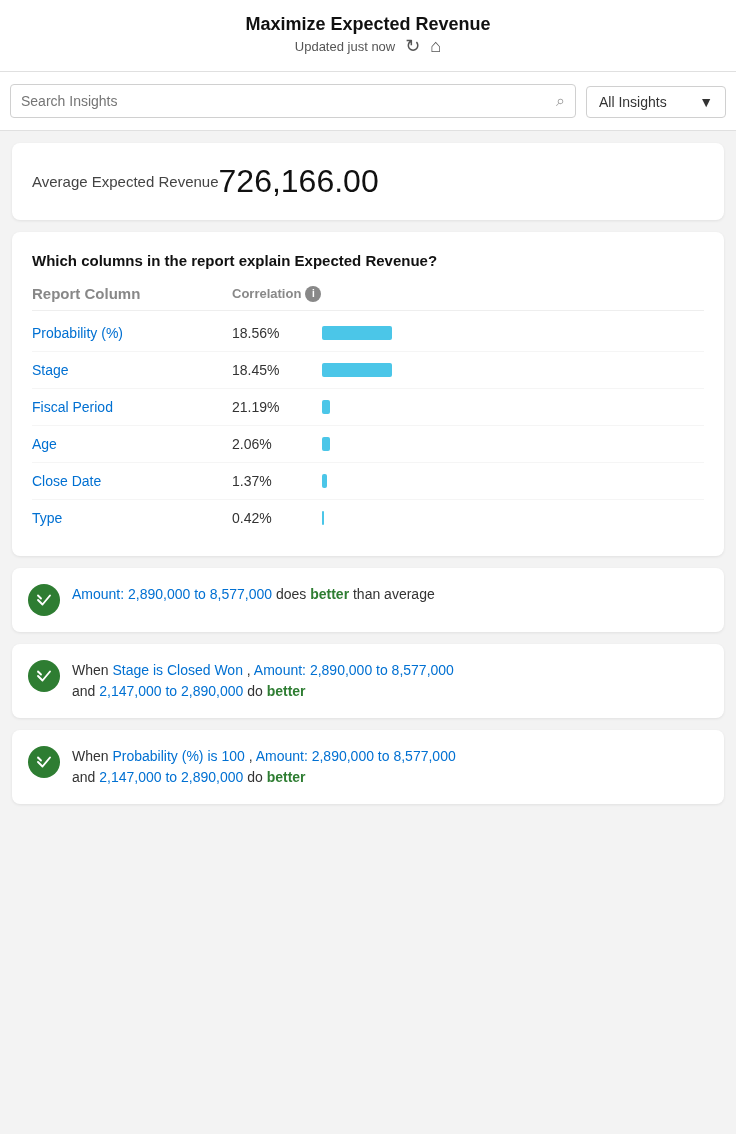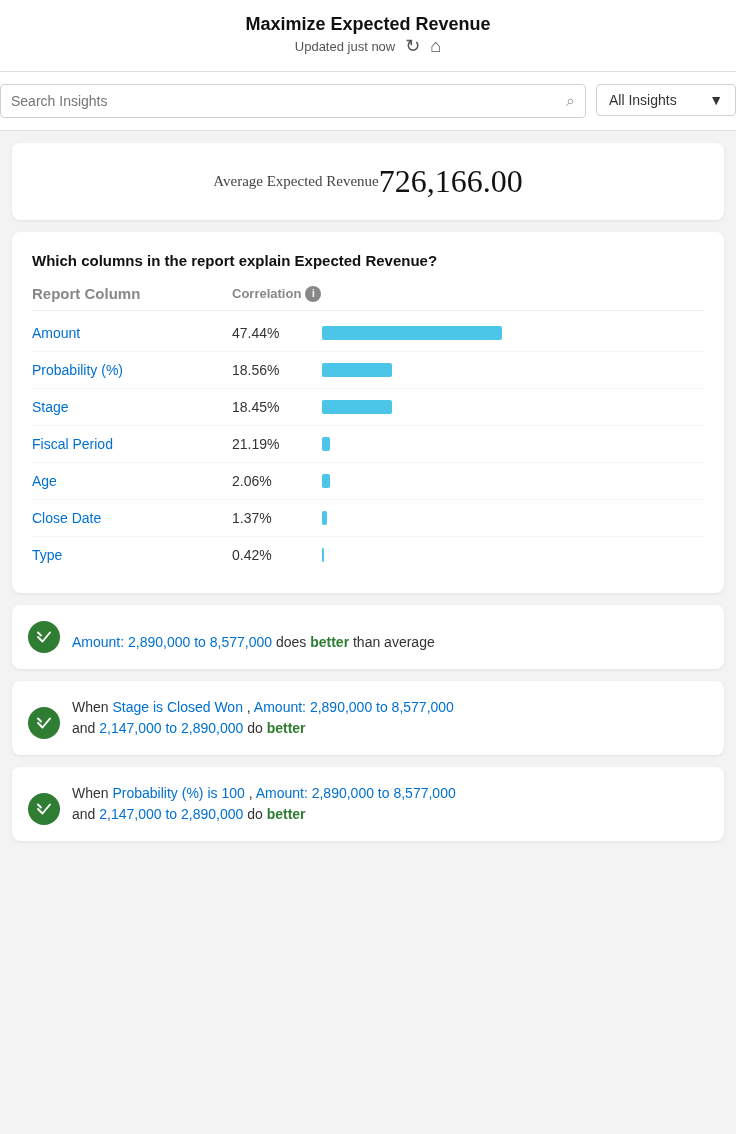--- a/index.html
+++ b/index.html
@@ -37,23 +37,23 @@
     }
     .header-icon {
       font-size: 18px;
       color: #555;
       cursor: pointer;
     }
 
     
     .search-bar {
       background: #fff;
-      padding: 12px 0;
-      display: flex;
-      align-items: flex-start;
+      padding: 12px 10px;
+      display: flex;
+      align-items: flex-end;
       gap: 10px;
       border-bottom: 1px solid #e0e0e0;
     }
     .search-input-wrap {
       flex: 1;
       display: flex;
       align-items: center;
       border: 1px solid #d0d0d0;
       border-radius: 4px;
       padding: 7px 10px;
@@ -99,22 +99,21 @@
       background: #fff;
       border-radius: 8px;
       padding: 20px;
       box-shadow: 0 1px 3px rgba(0,0,0,0.08);
     }
 
     
     .avg-revenue-card {
       display: flex;
       align-items: center;
-      justify-content: center;
-      font-family: Liberation Serif, serif;
+      justify-content: flex-start;
     }
     .avg-revenue-label {
       font-size: 15px;
       color: #444;
     }
     .avg-revenue-value {
       font-size: 32px;
       font-weight: 400;
       color: #111;
     }
@@ -193,21 +192,21 @@
       border-radius: 2px;
     }
 
     
     .insight-card {
       background: #fff;
       border-radius: 8px;
       padding: 16px;
       box-shadow: 0 1px 3px rgba(0,0,0,0.08);
       display: flex;
-      align-items: flex-end;
+      align-items: flex-start;
       gap: 12px;
     }
     .insight-icon {
       width: 32px;
       height: 32px;
       border-radius: 50%;
       background: #2e7d32;
       display: flex;
       align-items: center;
       justify-content: center;
@@ -266,27 +265,20 @@
     <div class="corr-header">
       <span class="col-report">Report Column</span>
       <span class="col-corr">
         <span>Correlation</span>
         <span class="info-icon">i</span>
       </span>
       <span class="col-bar"></span>
     </div>
 
     <div id="corr-rows">
-        <div class="corr-row">
-    <span class="corr-name">Amount</span>
-    <span class="corr-pct">47.44%</span>
-    <div class="corr-bar-wrap">
-      <div class="corr-bar" style="width:180px"></div>
-    </div>
-  </div>
         <div class="corr-row">
     <span class="corr-name">Probability (%)</span>
     <span class="corr-pct">18.56%</span>
     <div class="corr-bar-wrap">
       <div class="corr-bar" style="width:70.42158516020235px"></div>
     </div>
   </div>
         <div class="corr-row">
     <span class="corr-name">Stage</span>
     <span class="corr-pct">18.45%</span>

